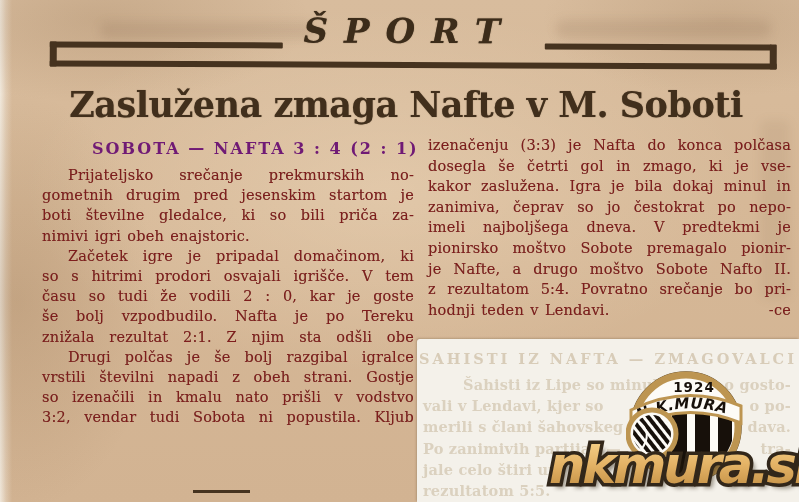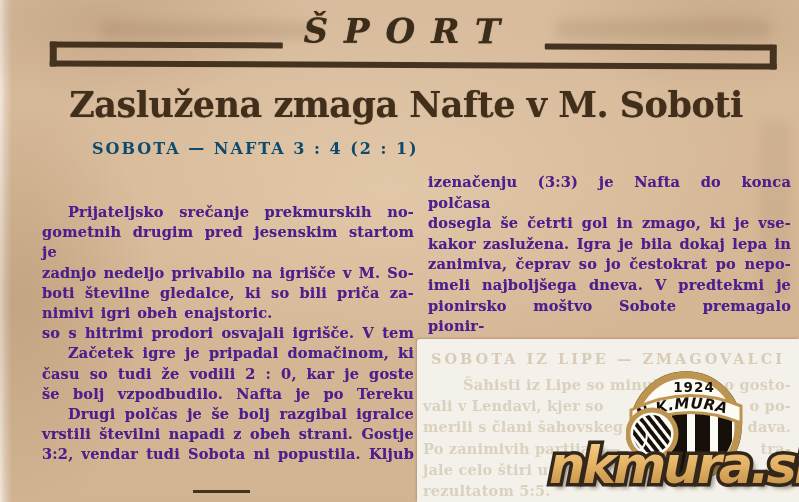--- a/index.html
+++ b/index.html
@@ -40,26 +40,26 @@
   #rule-cap-right{left:770px; top:43px; width:7px;  height:25px;}
 
   
   #headline{
     position:absolute; left:0px; top:84px; width:812px; z-index:1; text-align:center;
     font-weight:700; font-size:35px; letter-spacing:-0.5px; color:#412f1c;
     text-shadow:0 0 1px rgba(65,47,28,0.55);
   }
   #subhead{
     position:absolute; left:92px; top:139px; z-index:1;
-    font-weight:700; font-size:16px; letter-spacing:2px; color:#0c4a6e;
+    font-weight:700; font-size:16px; letter-spacing:2px; color:#701a75;
   }
   .col{
-    position:absolute; z-index:2; color:#4c1d95;
-    font-weight:700; font-size:14.5px; letter-spacing:0.2px; word-spacing:1.5px;
-    text-align:justify; text-shadow:0 0 0.5px rgba(76,54,33,0.5);margin-top:37px;
+    position:absolute; z-index:2; color:#7f1d1d;
+    font-weight:400; font-size:14.5px; letter-spacing:0.2px; word-spacing:1.5px;
+    text-align:justify; text-shadow:0 0 0.5px rgba(76,54,33,0.5);
   }
   #left-column {left:42px;  top:165px; width:372px; line-height:20.2px;}
   #right-column{left:428px; top:135px; width:363px; line-height:20.6px;}
   .tl{min-height:1em;}
   .tl.just{text-align-last:justify;}
   .tl.ind{text-indent:26px;}
   .tl.flexline{display:flex; justify-content:space-between; text-align:left;}
   #column-divider{position:absolute; left:193px; top:490px; width:57px; height:3px; background:#46331f; z-index:2;}
 
   
@@ -114,49 +114,50 @@
     <div id="rule-cap-left" class="rule"></div>
     <div id="rule-cap-right" class="rule"></div>
     <div id="masthead-title">ŠPORT</div>
   </div>
 
   <div id="headline">Zaslužena zmaga Nafte v M. Soboti</div>
   <div id="subhead">SOBOTA — NAFTA 3 : 4 (2 : 1)</div>
   <div id="left-column" class="col">
       <div class="tl just ind">Prijateljsko srečanje prekmurskih no-</div>
       <div class="tl just">gometnih drugim pred jesenskim startom je</div>
-      <div class="tl just">zadnjo nedeljo privabilo na igrišče v M. So-</div>
       <div class="tl just">boti številne gledalce, ki so bili priča za-</div>
       <div class="tl">nimivi igri obeh enajstoric.</div>
+      <div class="tl just ind">Začetek igre je pripadal domačinom, ki</div>
       <div class="tl just">so s hitrimi prodori osvajali igrišče. V tem</div>
-      <div class="tl just ind">Začetek igre je pripadal domačinom, ki</div>
       <div class="tl just">času so tudi že vodili 2 : 0, kar je goste</div>
       <div class="tl just">še bolj vzpodbudilo. Nafta je po Tereku</div>
+      <div class="tl just">znižala rezultat 2:1. Z njim sta odšli obe</div>
       <div class="tl just ind">Drugi polčas je še bolj razgibal igralce</div>
       <div class="tl just">vrstili številni napadi z obeh strani. Gostje</div>
+      <div class="tl just">so izenačili in kmalu nato prišli v vodstvo</div>
       <div class="tl just">3:2, vendar tudi Sobota ni popustila. Kljub</div>
     </div>
   <div id="right-column" class="col">
       <div class="tl just">izenačenju (3:3) je Nafta do konca polčasa</div>
       <div class="tl just">dosegla še četrti gol in zmago, ki je vse-</div>
-      <div class="tl just">kakor zaslužena. Igra je bila dokaj lepa in</div>
+      <div class="tl just">kakor zaslužena. Igra je bila dokaj minul in</div>
       <div class="tl just">zanimiva, čeprav so jo čestokrat po nepo-</div>
       <div class="tl just">imeli najboljšega dneva. V predtekmi je</div>
       <div class="tl just">pionirsko moštvo Sobote premagalo pionir-</div>
       <div class="tl just">je Nafte, a drugo moštvo Sobote Nafto II.</div>
       <div class="tl just">z rezultatom 5:4. Povratno srečanje bo pri-</div>
       <div class="tl flexline">
         <span>hodnji teden v Lendavi.</span>
         <span>-ce</span>
       </div>
     </div>
   <div id="column-divider"></div>
 
   <div id="faded-panel">
-    <div id="faded-headline">SOBOTA IZ LIPE — ZMAGOVALCI</div>
+    <div id="faded-headline">SAHISTI IZ NAFTA — ZMAGOVALCI</div>
     <div id="faded-body">
         <div class="tl ind flexline">
           <span>Šahisti iz Lipe so minul</span>
           <span>o gosto-</span>
         </div>
         <div class="tl flexline">
           <span>vali v Lendavi, kjer so</span>
           <span>o po-</span>
         </div>
         <div class="tl flexline">

